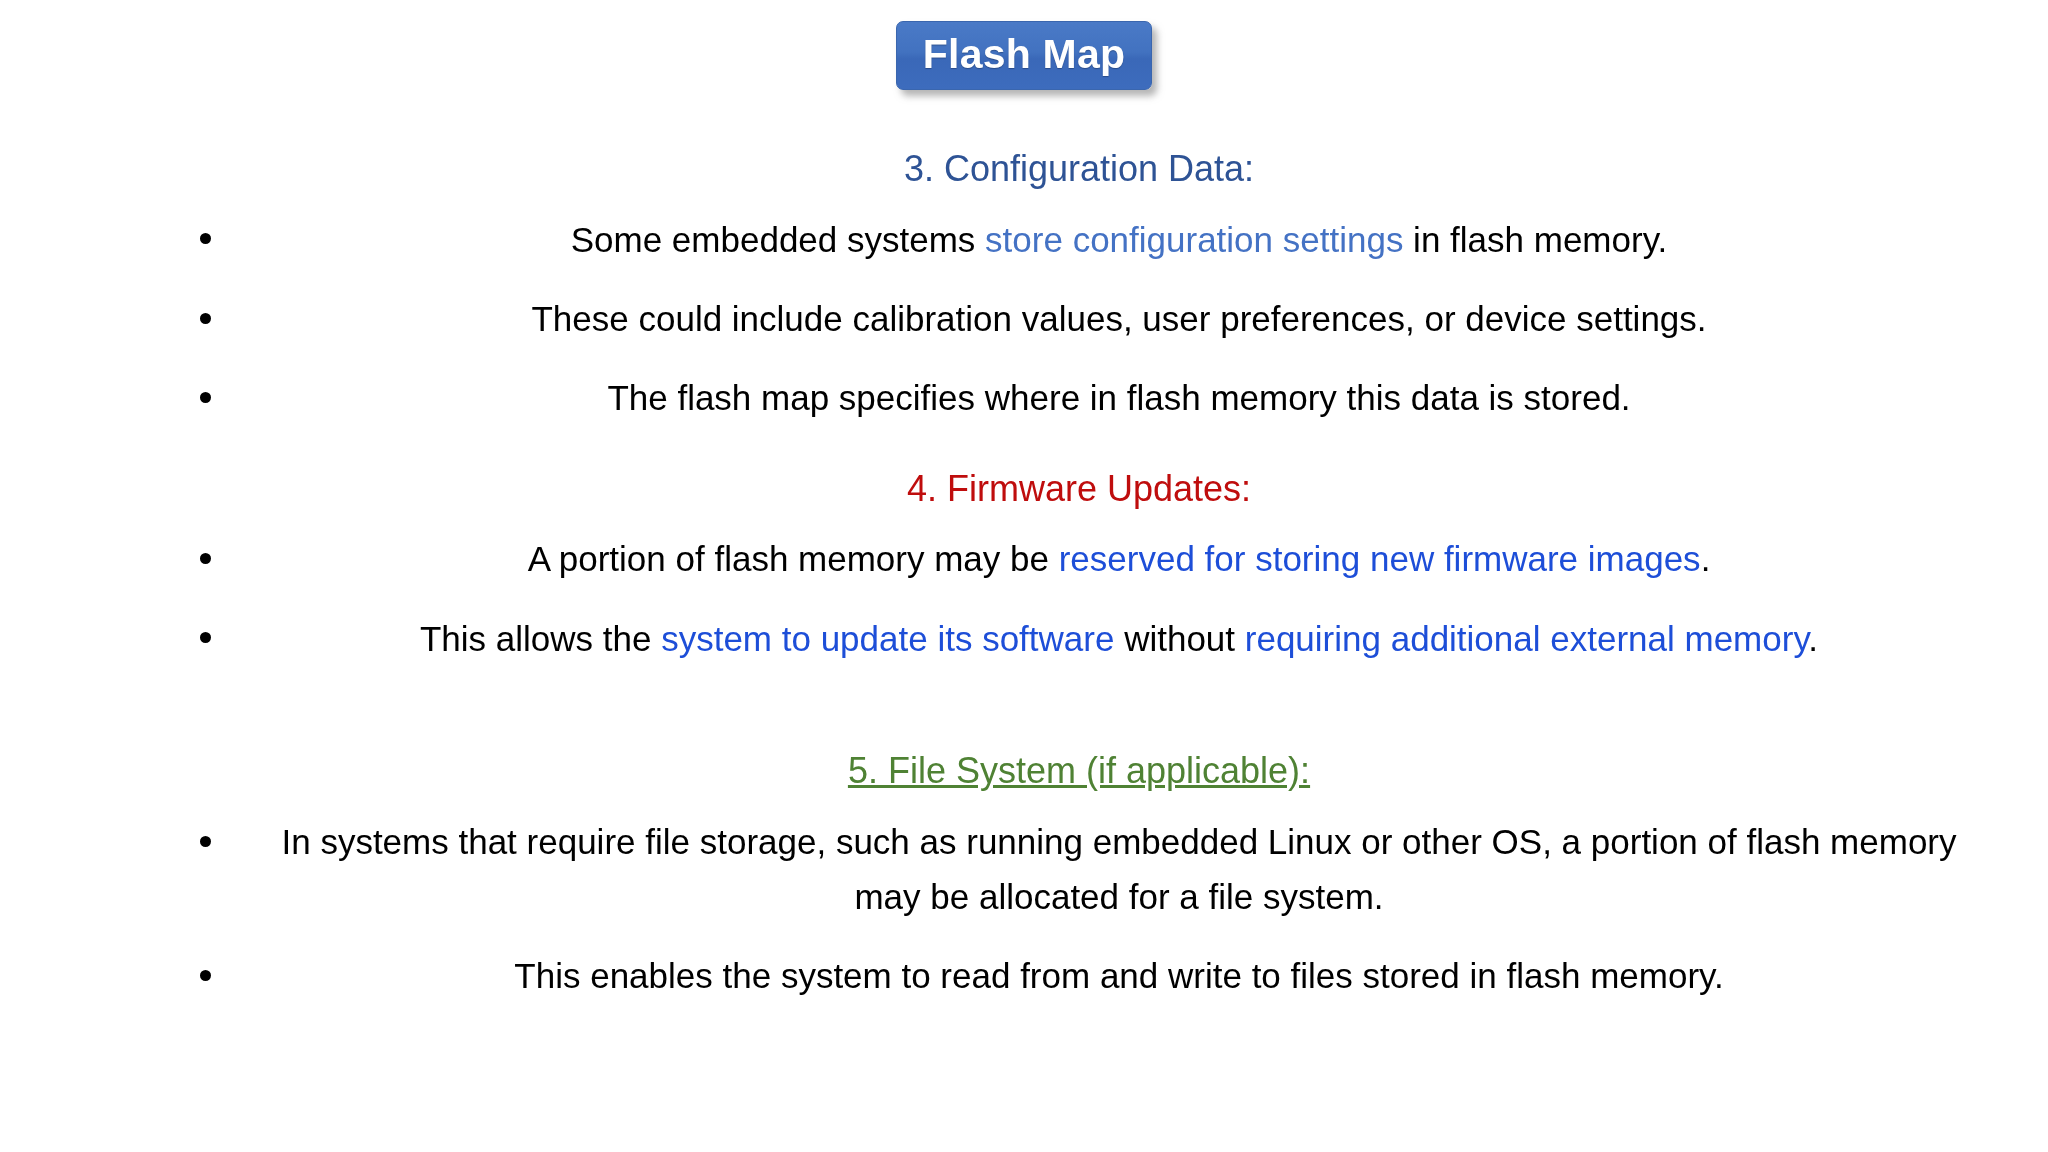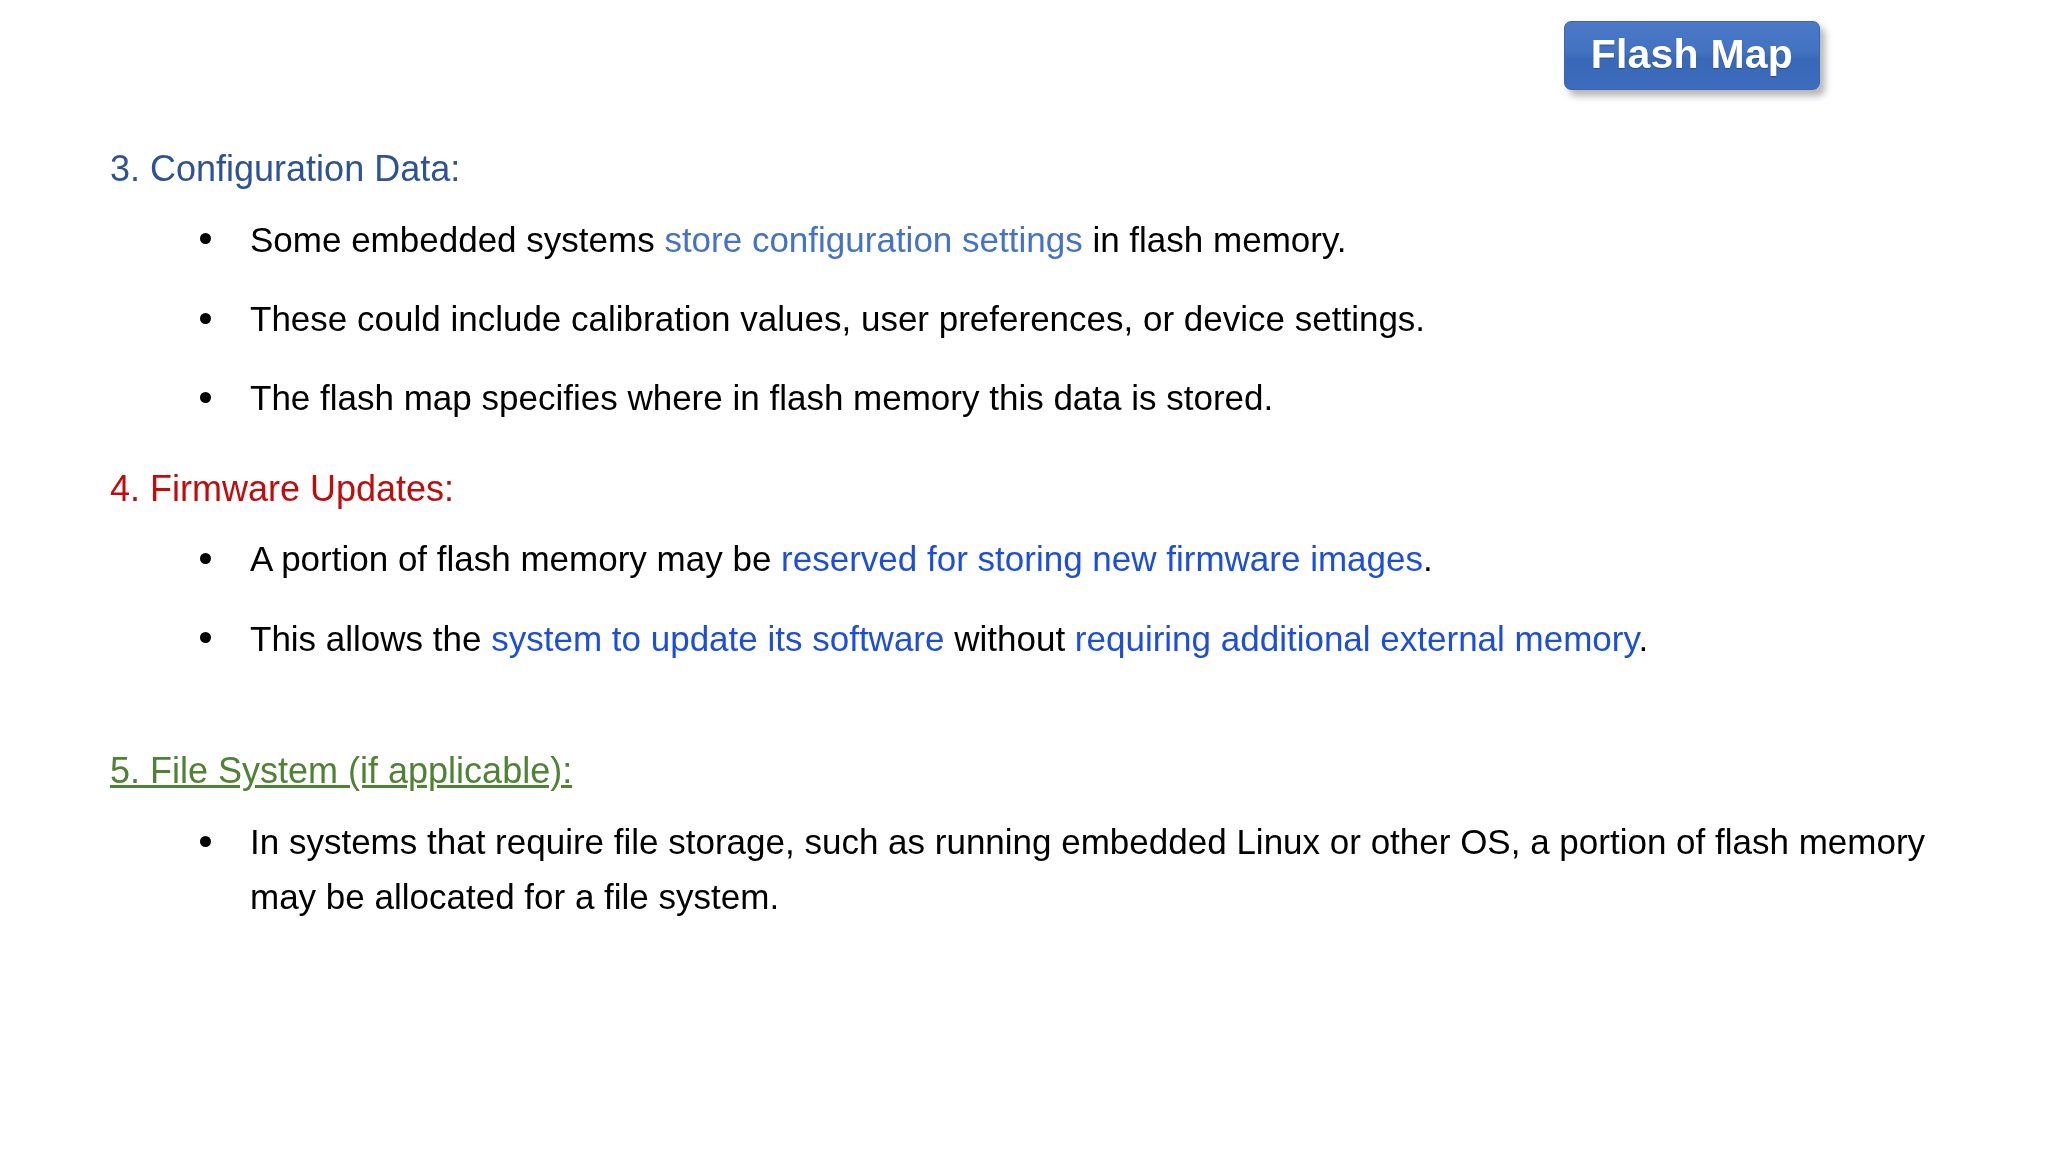--- a/index.html
+++ b/index.html
@@ -13,25 +13,25 @@
     font-family: "Liberation Sans", sans-serif;
     overflow: hidden;
     position: relative;
   }
 
   
   .title-wrap {
     position: absolute;
     top: 0;
     left: 0;
-    width: 1820px;
+    width: 2048px;
     height: 110px;
     display: flex;
     align-items: center;
-    justify-content: flex-end;
+    justify-content: center;
   }
   .title-box {
     display: inline-block;
     padding: 12px 26px 14px 26px;
     border-radius: 7px;
     background: linear-gradient(180deg, #4a7ac7 0%, #4272c0 45%, #3a68b8 55%, #3d6cbd 100%);
     box-shadow: 5px 6px 7px rgba(120,120,120,0.55);
     border: 1px solid #3a66ae;
     line-height: 1;
   }
@@ -43,20 +43,21 @@
     white-space: nowrap;
     text-shadow: 0px 1px 1px rgba(20,40,80,0.45);
   }
 
   
   .slide-body {
     position: absolute;
     top: 150px;
     left: 0;
     width: 1624px;
+    text-align: center;
   }
 
   .section {
     width: 2048px;
   }
   .section-heading {
     font-size: 36px;
     padding-left: 110px;
     line-height: 1.05;
     white-space: nowrap;
@@ -122,15 +123,16 @@
       <ul class="bullets">
         <li class="bullet"><span class="dot"></span><span>A portion of flash memory may be </span><span class="hl-red">reserved for storing new firmware images</span><span>.</span></li>
         <li class="bullet"><span class="dot"></span><span>This allows the </span><span class="hl-red">system to update its software</span><span> without </span><span class="hl-red">requiring additional external memory</span><span>.</span></li>
       </ul>
     </div>
     <div class="gap-after-s4"></div>
     <div class="section">
       <div class="section-heading sec5-head">5. File System (if applicable):</div>
       <ul class="bullets">
         <li class="bullet"><span class="dot"></span><span>In systems that require file storage, such as </span><span class="hl-green">running embedded Linux</span><span> or other OS, a </span><span class="hl-green">portion of flash memory may be allocated for a file system.</span></li>
+        <li class="bullet"><span class="dot"></span><span>This enables the </span><span class="hl-green">system to read from</span><span> and </span><span class="hl-green">write to files stored</span><span> in flash memory.</span></li>
       </ul>
     </div>
   </div>
 
 </body></html>

